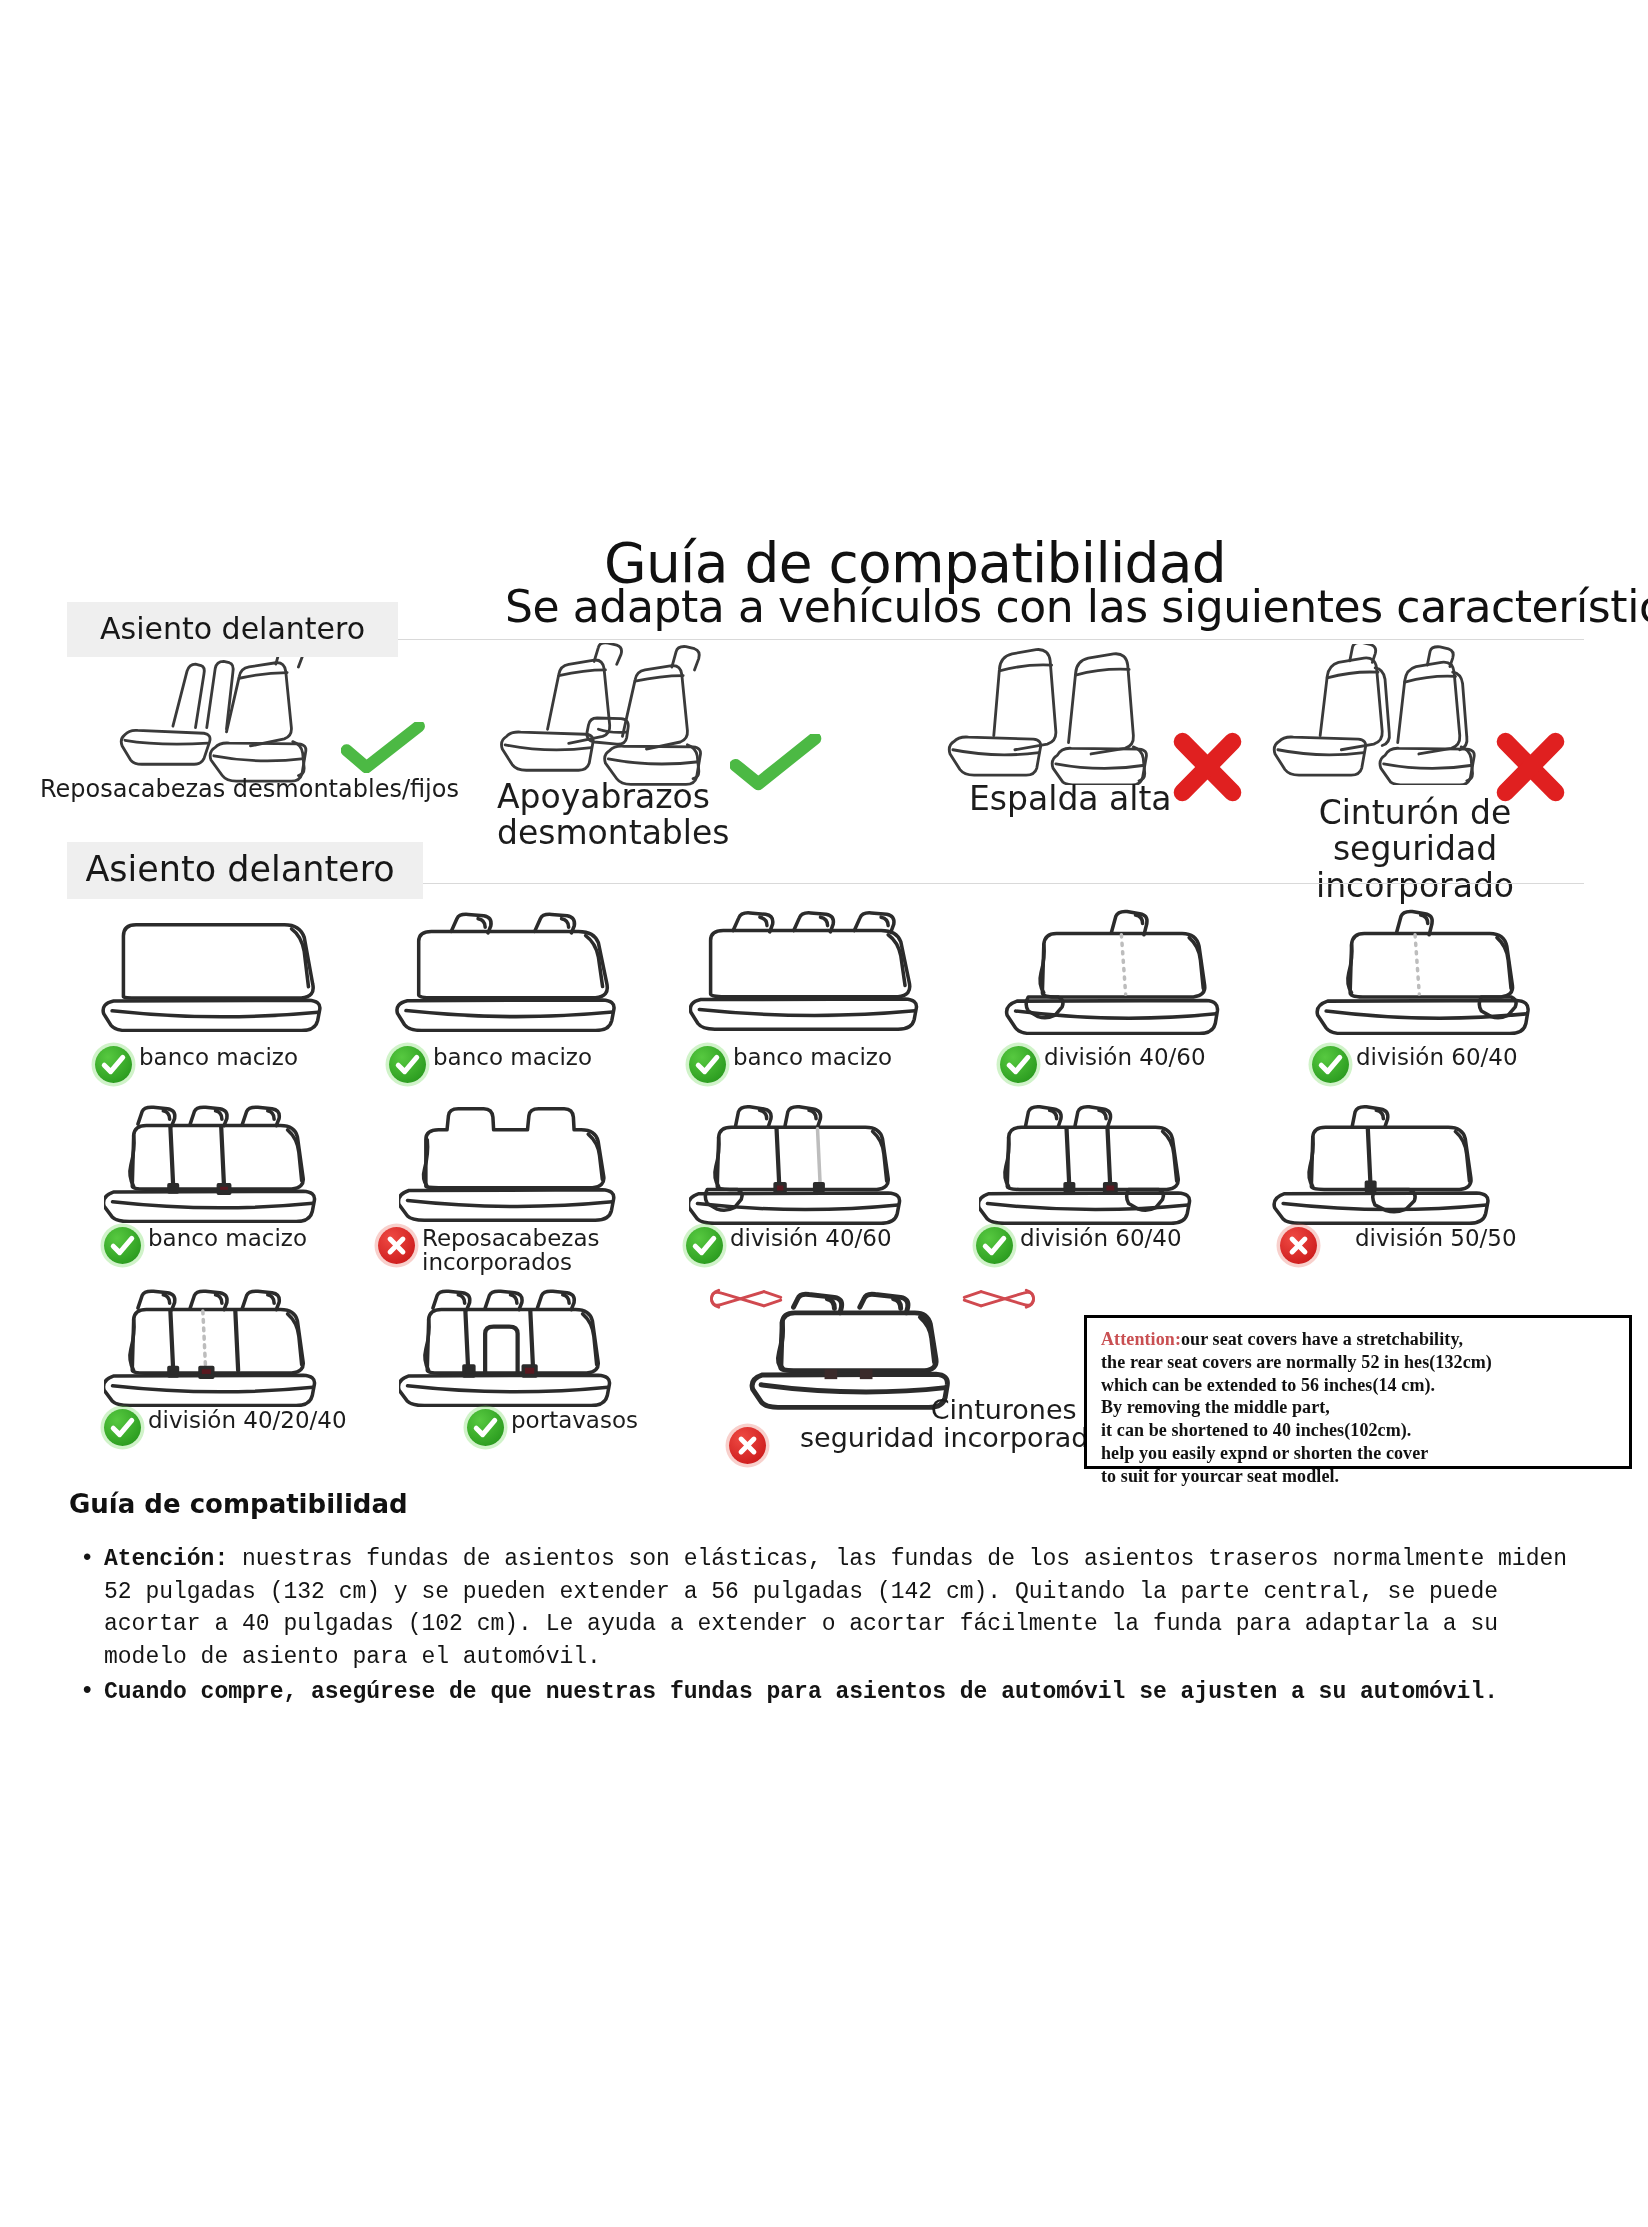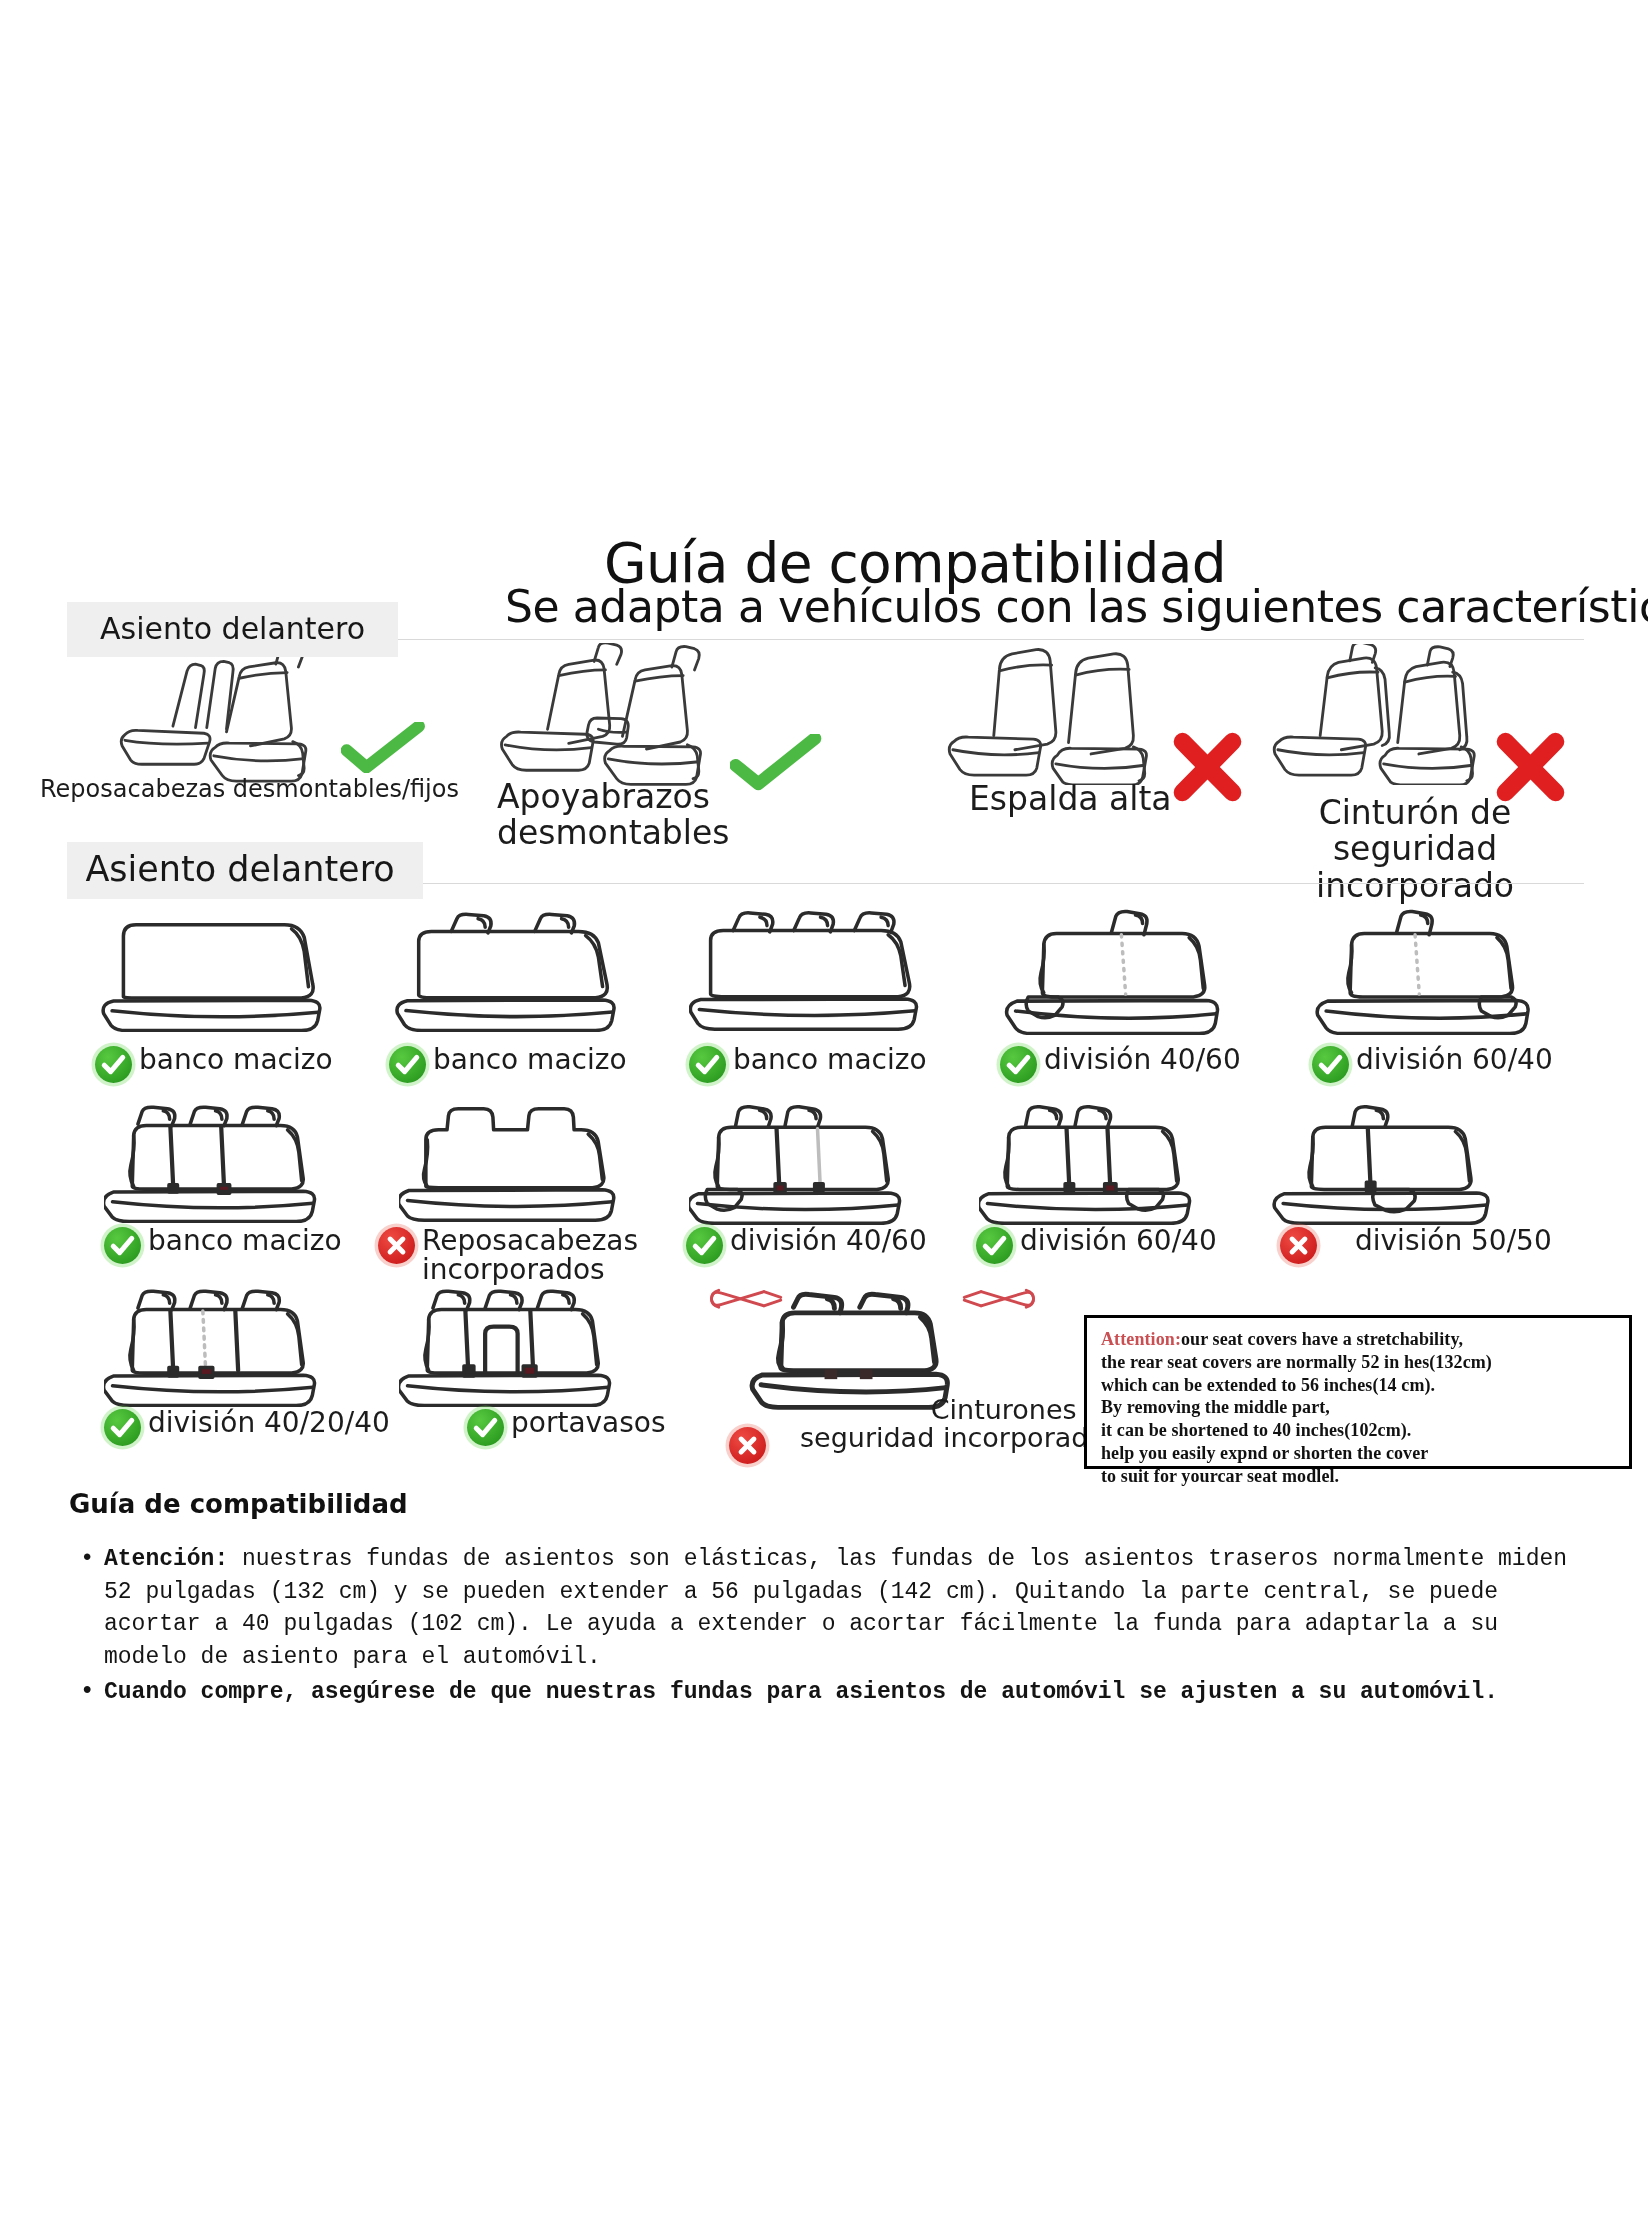--- a/index.html
+++ b/index.html
@@ -58,21 +58,21 @@
   .band.b1{top:65px;}
   .band.b1 .chip{font-size:30px;}
   .band.b2{top:305px;}
   .band.b2 .chip{font-size:35px;padding:7px 28px 10px 18.4px;}
   .band.b2 .rule{top:41px;}
 
   
   .cell{position:absolute;}
   .cell svg{display:block;}
   .cap{
-    font-size:28px;color:#1c1c1c;white-space:nowrap;
+    font-size:23px;color:#1c1c1c;white-space:nowrap;
     font-family:"DejaVu Sans", sans-serif;
     line-height:1.08;
   }
   .cap.two{white-space:normal;}
 
   .row-caption{display:flex;align-items:flex-start;gap:7px;}
 
   
   .badge{flex:0 0 auto;width:37px;height:37px;border-radius:50%;position:relative;margin-top:1.4px;}
   .badge.ok{background:radial-gradient(circle at 35% 30%, #57c940 0%, #2d9e21 75%, #1d7a15 100%);

